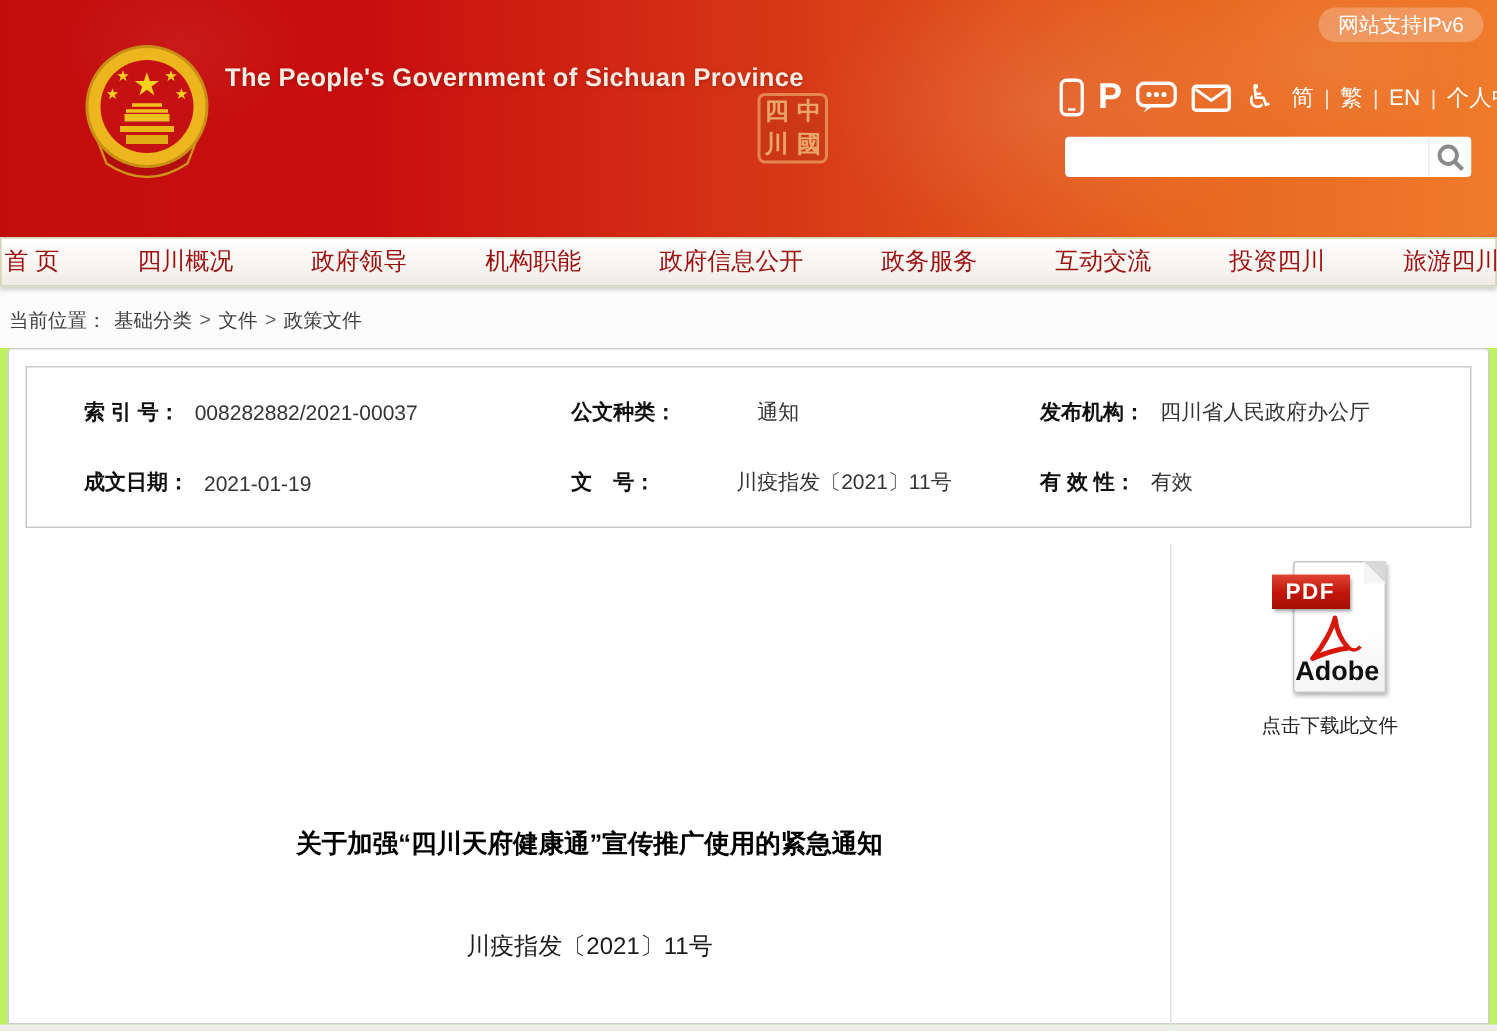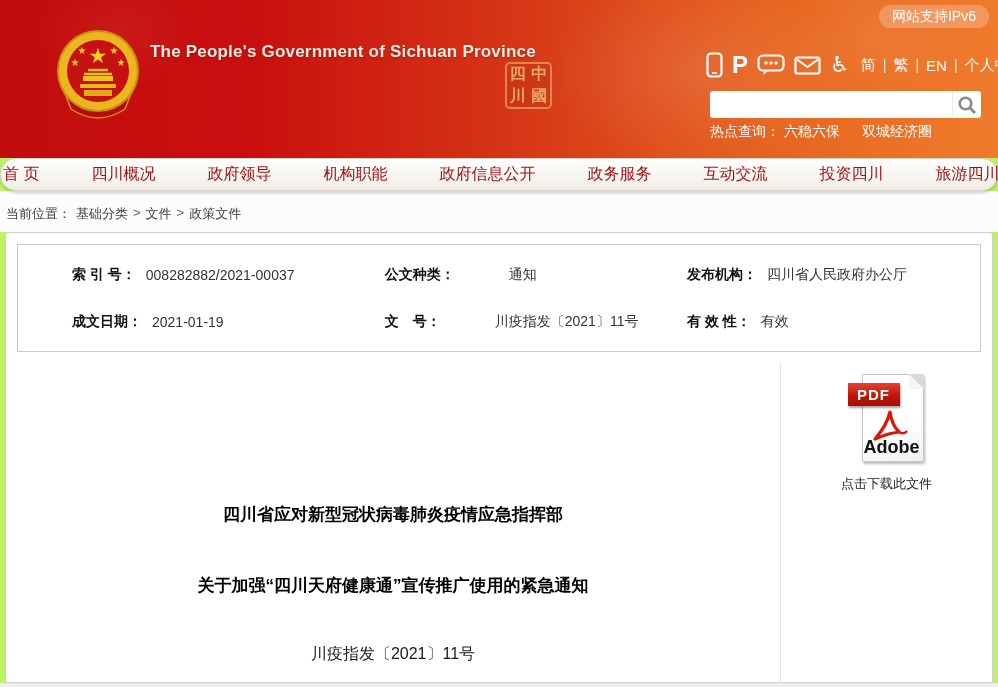--- a/index.html
+++ b/index.html
@@ -49,40 +49,40 @@
   .search-input { flex:1; border:none; outline:none; background:#fff; padding:0 8px; font-size:14px; }
   .search-btn { width:29px; background:#fff; border:none; border-left:1px solid #ececec;
     display:flex; align-items:center; justify-content:center; cursor:pointer; }
   .hot-row { left:710px; top:123px; display:flex; align-items:center; color:#fff; font-size:14px; }
   .hot-label { margin-right:4px; }
   .hot-item { color:#fff; margin-right:22px; cursor:pointer; }
 
   
   .navbar { width:998px; height:33px; display:flex; align-items:center;
     background:linear-gradient(180deg,#ffffff 0%,#f6f3ee 70%,#efebe3 100%);
-    border:1px solid #d8d2c6; border-radius:16px; box-shadow:0 2px 3px rgba(0,0,0,0.18);
+    border:1px solid #d8d2c6; border-radius:0; box-shadow:0 2px 3px rgba(0,0,0,0.18);
     position:relative; z-index:3;gap:24px; }
   .nav-item { flex:1; text-align:center; font-size:16px; color:#9c0f0f; cursor:pointer;
     white-space:nowrap; padding:0 2px; }
   .nav-item.narrow { flex:0.72; }
   .nav-item.wide { flex:1.28; }
   .nav-divider { width:1px; height:18px; background:#c9c3b8; }
 
   
   .breadcrumb { height:41px; padding:14px 0 0 6px; background:#fcfcfc;
     font-size:13px; color:#3f3f3f; display:flex; align-items:flex-start; gap:5px; }
   .crumb-link { color:#3f3f3f; cursor:pointer; }
   .crumb-sep { color:#666; }
 
   
   .panel { margin:0 5px; width:988px; height:451px; background:#fff;
     border:1px solid #cfcfcf; border-radius:3px 3px 0 0; }
   .meta-box { margin:11px; height:108px; border:1px solid #c9c9c9;
     display:grid; grid-template-columns:37.5% 32.5% 30%; grid-template-rows:1fr 1fr;
-    align-items:center; padding:6px 16px; }
+    align-items:center; padding:6px 0; }
   .meta-cell { display:flex; align-items:center; font-size:14px; white-space:nowrap; }
   .meta-cell.c1 { padding-left:38px; }
   .meta-cell.c2 { padding-left:2px;gap:44px; }
   .meta-cell.c3 { padding-left:2px; }
   .meta-label { font-weight:bold; color:#111; margin-right:10px; }
   .meta-value { color:#333; }
 
   .doc-area { display:flex; height:321px; margin-top:0; }
   .doc-main { flex:1; text-align:center; padding-top:140px; }
   .doc-title { font-size:17px; font-weight:bold; color:#000; }
@@ -183,25 +183,20 @@
     <div class="search-bar">
       <input class="search-input" type="text" value="" style="">
       <button class="search-btn">
         <svg width="20" height="20" viewBox="0 0 20 20">
             <circle cx="8.5" cy="8.5" r="5.8" fill="none" stroke="#8a8a8a" stroke-width="2.6"></circle>
             <line x1="13" y1="13" x2="18" y2="18" stroke="#8a8a8a" stroke-width="2.8"></line>
           </svg>
       </button>
     </div>
 
-    <div class="hot-row">
-      <span class="hot-label">热点查询：</span>
-      <span class="hot-item">六稳六保</span>
-      <span class="hot-item">双城经济圈</span>
-    </div>
   </div>
 
   <div class="navbar">
     <div class="nav-item narrow">首 页</div>
     <div class="nav-divider"></div>
     <div class="nav-item">四川概况</div>
     <div class="nav-divider"></div>
     <div class="nav-item">政府领导</div>
     <div class="nav-divider"></div>
     <div class="nav-item">机构职能</div>
@@ -252,21 +247,20 @@
         <span class="meta-value">川疫指发〔2021〕11号</span>
       </div>
       <div class="meta-cell c3">
         <span class="meta-label">有 效 性：</span>
         <span class="meta-value">有效</span>
       </div>
     </div>
 
     <div class="doc-area">
       <div class="doc-main">
-        <div class="doc-title">四川省应对新型冠状病毒肺炎疫情应急指挥部</div>
         <div class="doc-title doc-title2">关于加强“四川天府健康通”宣传推广使用的紧急通知</div>
         <div class="doc-number">川疫指发〔2021〕11号</div>
       </div>
 
       <div class="doc-side">
         <div class="pdf-link">
           <div class="pdf-icon">
             <div class="pdf-page"></div>
             <div class="pdf-fold"></div>
             <svg class="adobe-mark" width="36" height="34" viewBox="0 0 36 34">

